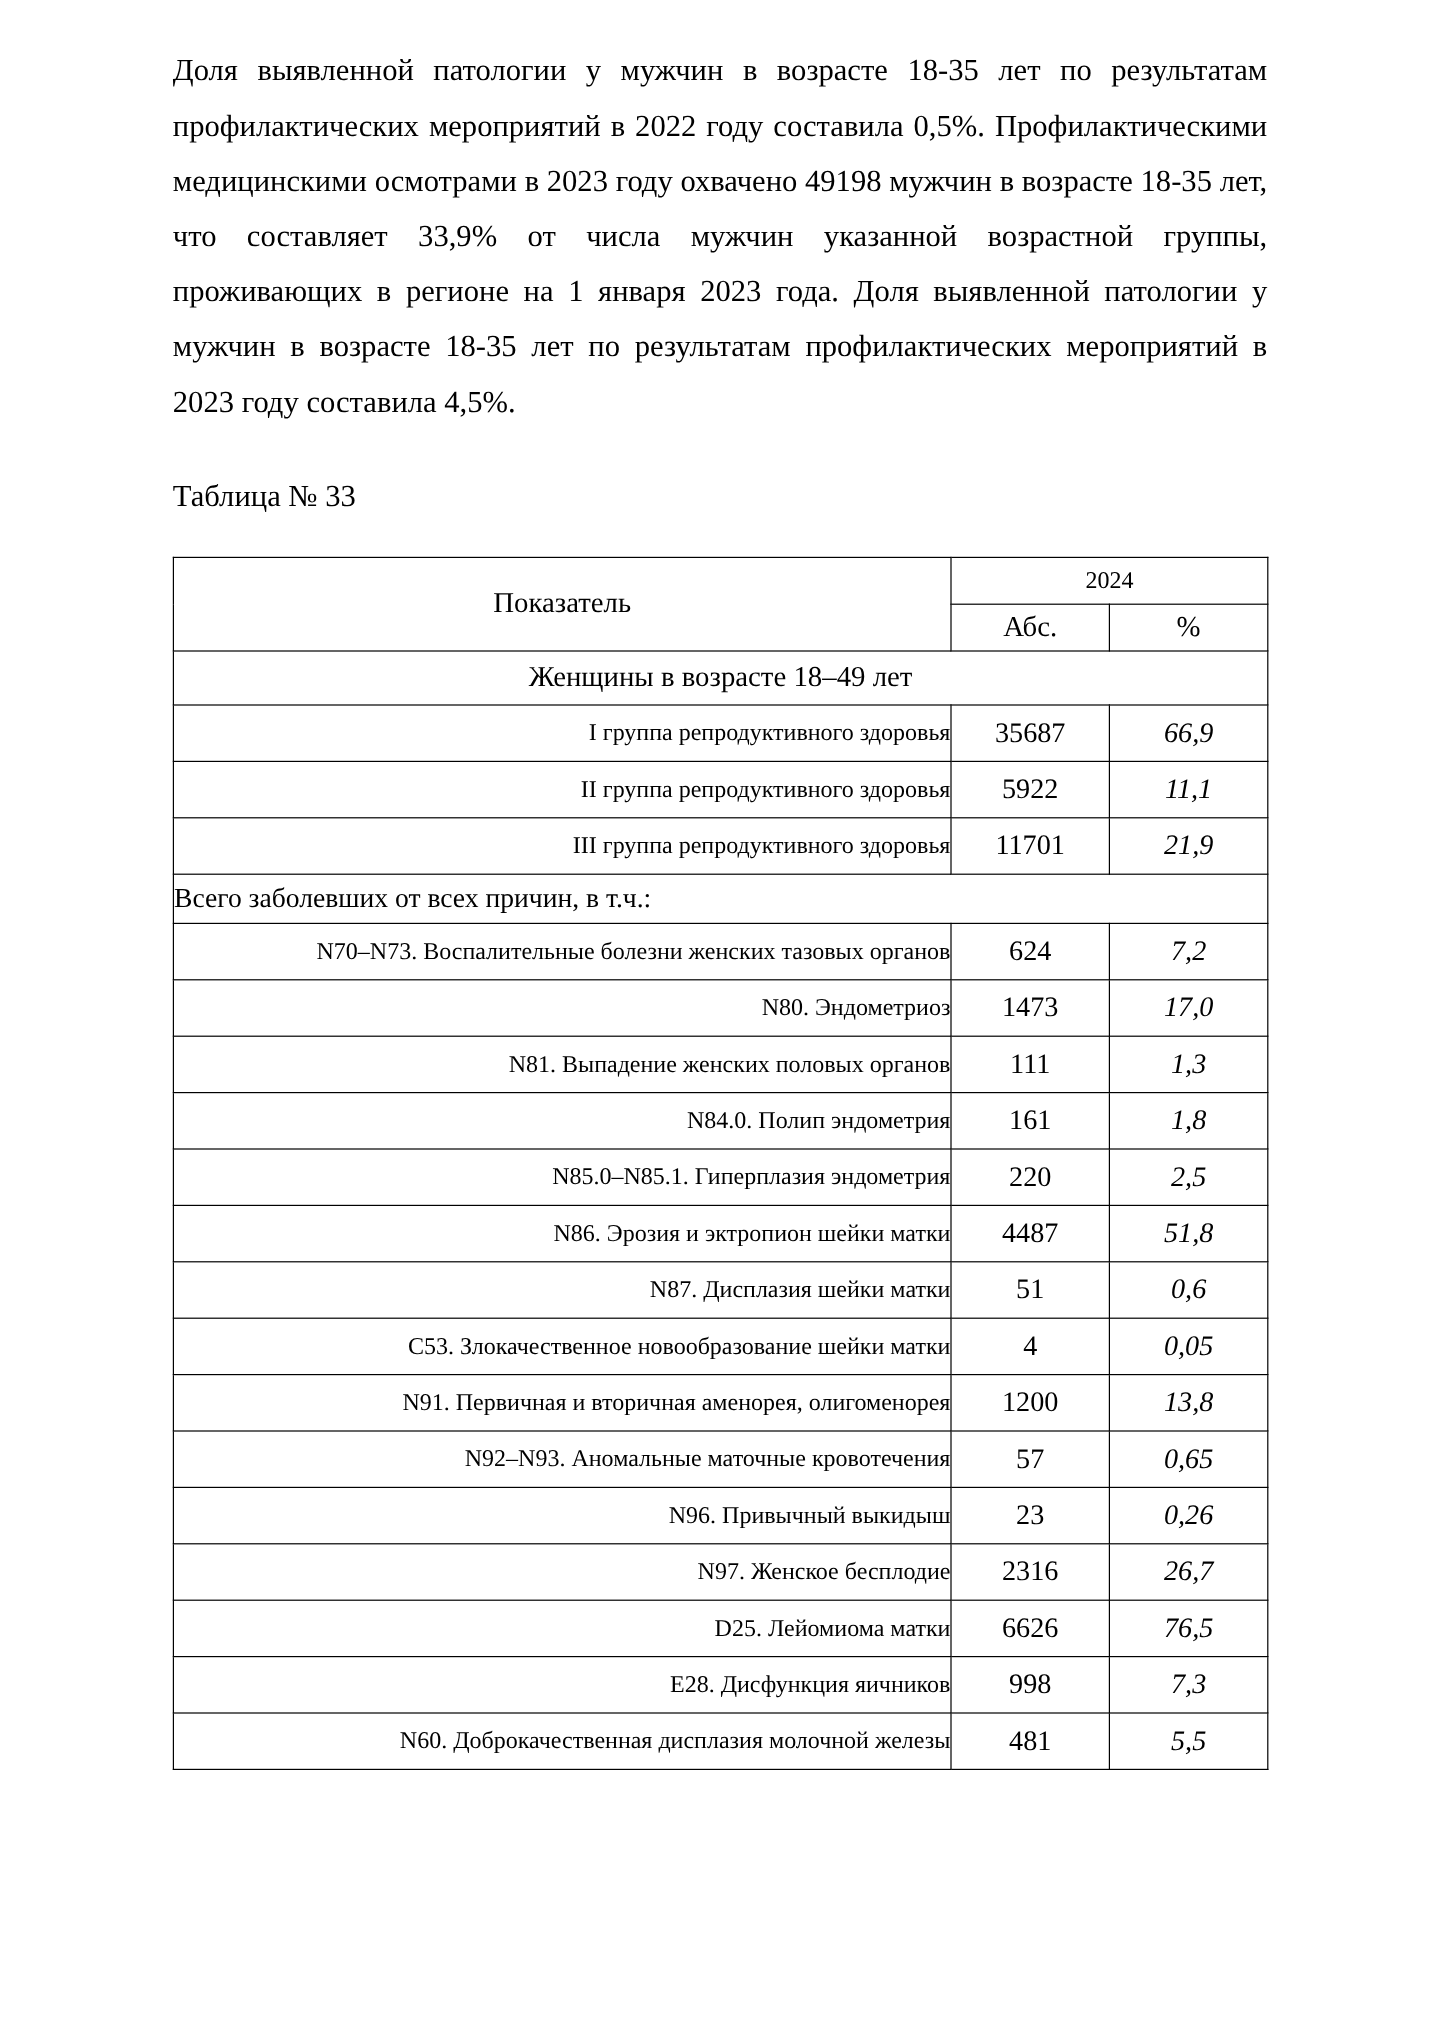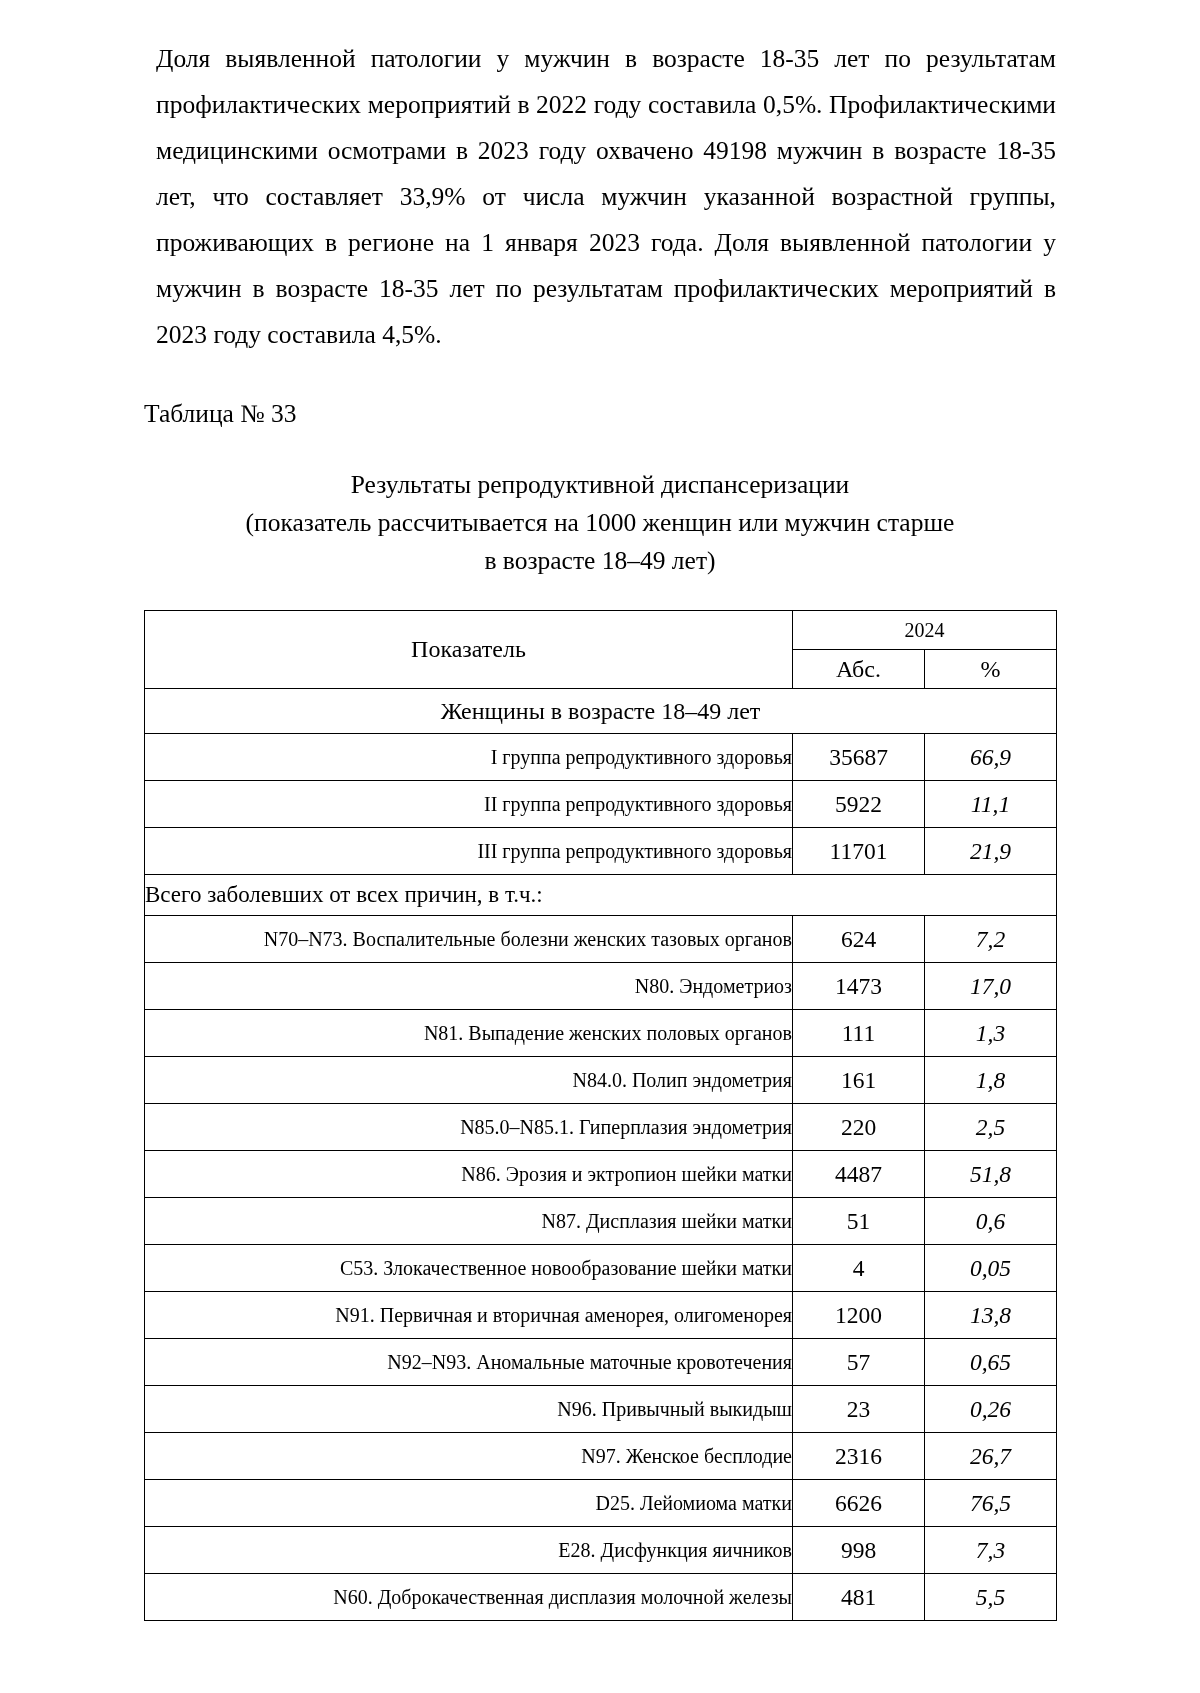--- a/index.html
+++ b/index.html
@@ -33,21 +33,20 @@
     width: 912px;
   }
   .body-para {
     margin-top: 36px;
     font-size: 25.5px;
     line-height: 46px;
     text-align: justify;
     text-justify: inter-word;
     text-indent: 0;
     hyphens: none;
-    margin-left: 12px;
   }
   .table-caption-right {
     margin-top: 36px;
     font-size: 25.5px;
     line-height: 40px;
   }
   .table-title {
     margin-top: 32px;
     text-align: center;
     font-size: 25.5px;
@@ -124,25 +123,20 @@
 
 <div class="page">
 
 
   <div class="content">
 
     <p class="body-para">Доля выявленной патологии у мужчин в возрасте 18-35 лет по результатам профилактических мероприятий в 2022 году составила 0,5%. Профилактическими медицинскими осмотрами в 2023 году охвачено 49198 мужчин в возрасте 18-35 лет, что составляет 33,9% от числа мужчин указанной возрастной группы, проживающих в регионе на 1 января 2023 года. Доля выявленной патологии у мужчин в возрасте 18-35 лет по результатам профилактических мероприятий в 2023 году составила 4,5%.</p>
 
     <div class="table-caption-right">Таблица № 33</div>
 
-    <div class="table-title">
-      <span class="tline">Результаты репродуктивной диспансеризации</span>
-      <span class="tline">(показатель рассчитывается на 1000 женщин или мужчин старше</span>
-      <span class="tline">в возрасте 18–49 лет)</span>
-    </div>
 
     <table class="data-table">
       <colgroup>
         <col class="col-ind">
         <col class="col-abs">
         <col class="col-pct">
       </colgroup>
       <thead>
         <tr>
           <th class="head-ind" rowspan="2">Показатель</th>

